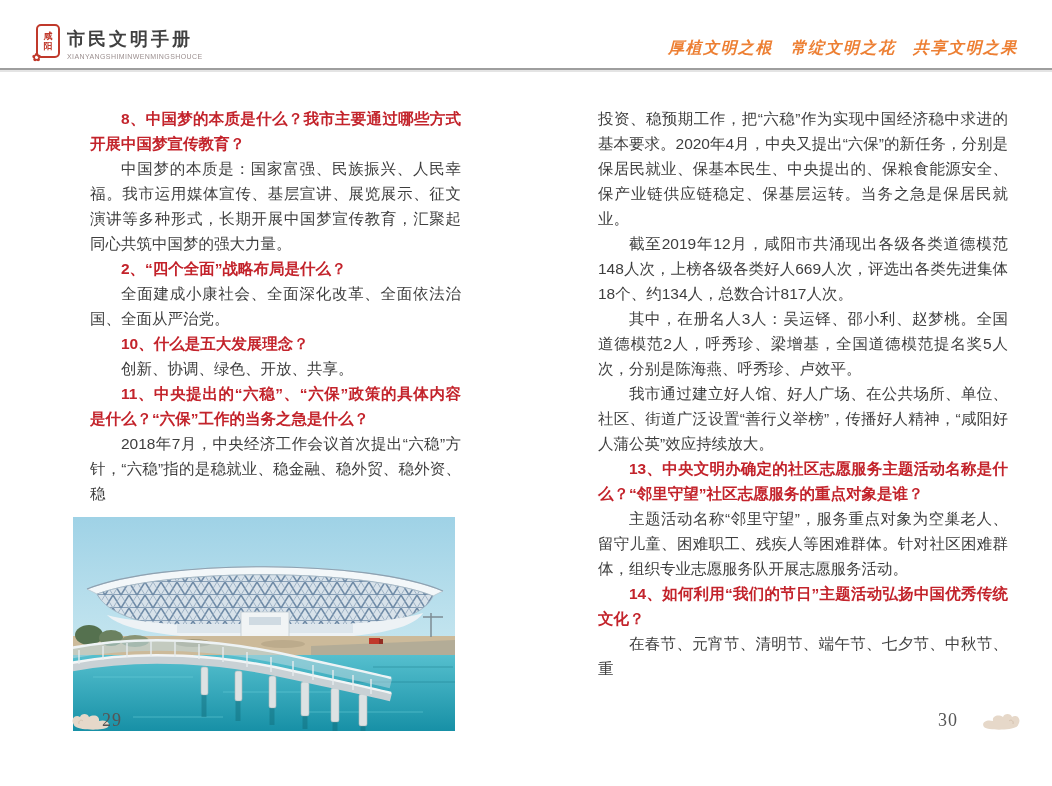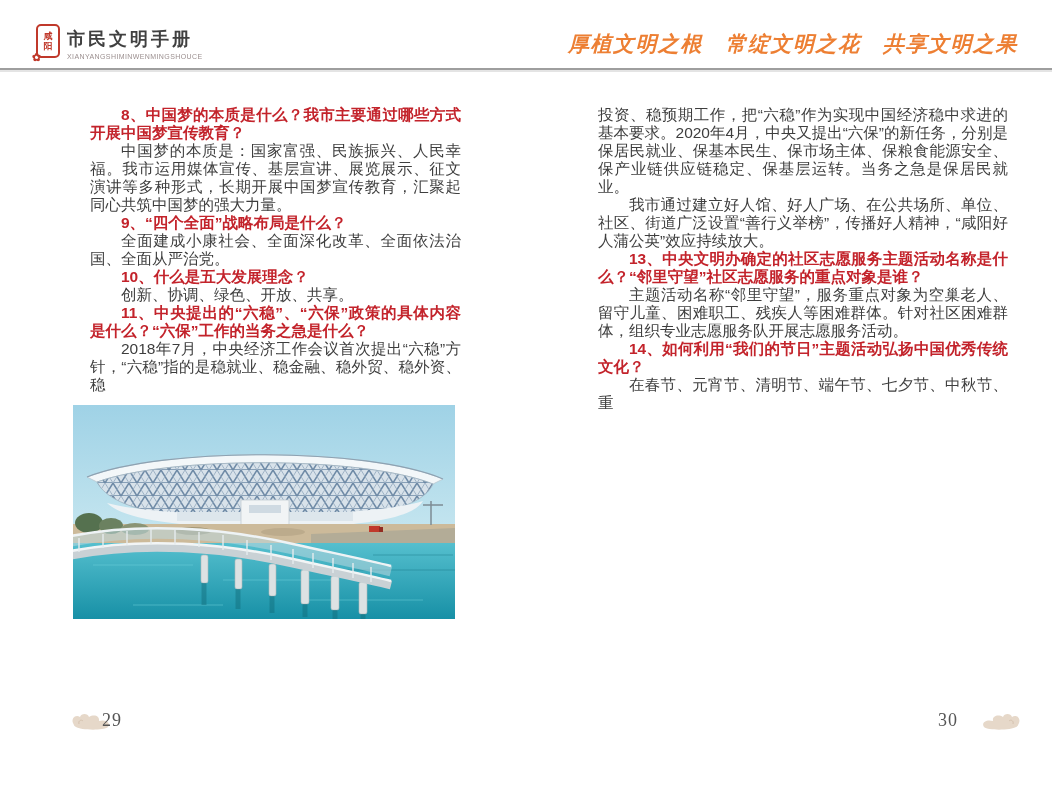--- a/index.html
+++ b/index.html
@@ -13,31 +13,31 @@
   .brand{display:flex;align-items:flex-start;gap:7px;}
   .seal{position:relative;width:20px;height:30px;border:2px solid #c0392b;border-radius:5px;
         color:#c0392b;font-size:9px;font-weight:bold;line-height:1.15;
         display:flex;flex-direction:column;align-items:center;justify-content:center;
         font-family:"Liberation Serif",serif;}
   .seal-flower{position:absolute;left:-6px;bottom:-8px;font-size:11px;color:#c0392b;}
   .brand-text{padding-top:3px;}
   .brand-title{color:#404040;font-size:18px;font-weight:bold;letter-spacing:3px;
                font-family:"Liberation Serif",serif;}
   .brand-sub{color:#9b8f8f;font-size:7px;letter-spacing:.4px;margin-top:2px;}
-  .motto{color:#ed7f33;font-size:21px;font-weight:bold;font-style:italic;letter-spacing:1.5px;
-         margin-top:6px;font-family:"Liberation Serif",serif;}
+  .motto{color:#ed7f33;font-size:16px;font-weight:bold;font-style:italic;letter-spacing:1.5px;
+         margin-top:14px;font-family:"Liberation Serif",serif;}
 
   .rule{position:absolute;left:0;right:0;top:68px;height:2px;background:#9e9e9e;
         box-shadow:0 2px 0 #e4e4e4;}
 
   
   .col{position:absolute;top:106px;}
   .col-left{left:90px;width:371px;}
   .col-right{left:598px;width:410px;}
-  p.para{margin:0;font-size:15.5px;line-height:18px;color:#3e3e3e;
+  p.para{margin:0;font-size:15.5px;line-height:25px;color:#3e3e3e;
          text-align:justify;text-indent:2em;}
   p.q{color:#c3232b;font-weight:bold;}
   p.cont{text-indent:0;}
 
   figure.photo{margin:11px 0 0 -17px;width:382px;height:214px;padding:0;overflow:hidden;}
   figure.photo svg{display:block;}
 
   
   .pagenum{position:absolute;top:710px;display:flex;align-items:center;
            font-family:"Liberation Serif",serif;font-size:18px;color:#555555;}
@@ -66,21 +66,21 @@
       </div>
     </div>
     <div class="motto">厚植文明之根　常绽文明之花　共享文明之果</div>
   </div>
   <div class="rule"></div>
 
   <section class="col col-left">
     <div id="left-blocks">
         <p class="para q">8、中国梦的本质是什么？我市主要通过哪些方式开展中国梦宣传教育？</p>
         <p class="para a">中国梦的本质是：国家富强、民族振兴、人民幸福。我市运用媒体宣传、基层宣讲、展览展示、征文演讲等多种形式，长期开展中国梦宣传教育，汇聚起同心共筑中国梦的强大力量。</p>
-        <p class="para q">9、“四个全面”战略布局是什么？</p>
+        <p class="para q">2、“四个全面”战略布局是什么？</p>
         <p class="para a">全面建成小康社会、全面深化改革、全面依法治国、全面从严治党。</p>
         <p class="para q">10、什么是五大发展理念？</p>
         <p class="para a">创新、协调、绿色、开放、共享。</p>
         <p class="para q">11、中央提出的“六稳”、“六保”政策的具体内容是什么？“六保”工作的当务之急是什么？</p>
         <p class="para a">2018年7月，中央经济工作会议首次提出“六稳”方针，“六稳”指的是稳就业、稳金融、稳外贸、稳外资、稳</p>
       </div>
 
     <figure class="photo">
       <svg viewBox="0 0 382 214" width="382" height="214" preserveAspectRatio="none">
         <defs>
@@ -164,21 +164,23 @@
             <path d="M260,153 V168"></path>
           <path d="M280,158 V173"></path>
             <path d="M298,162 V177"></path>
         </g>
       </svg>
     </figure>
   </section>
 
   <section class="col col-right">
     <div id="right-blocks">
-        <p class="para a cont">投资、稳预期工作，把“六稳”作为实现中国经济稳中求进的基本要求。2020年4月，中央又提出“六保”的新任务，分别是保居民就业、保基本民生、保市场主体、保粮食能源安全、保产业链供应链稳定、保基层运转。当务之急是保居民就业。</p>
+        <p class="para a cont">投资、稳预期工作，把“六稳”作为实现中国经济稳中求进的基本要求。2020年4月，中央又提出“六保”的新任务，分别是保居民就业、保基本民生、中央提出的、保粮食能源安全、保产业链供应链稳定、保基层运转。当务之急是保居民就业。</p>
+        <p class="para a">截至2019年12月，咸阳市共涌现出各级各类道德模范148人次，上榜各级各类好人669人次，评选出各类先进集体18个、约134人，总数合计817人次。</p>
+        <p class="para a">其中，在册名人3人：吴运铎、邵小利、赵梦桃。全国道德模范2人，呼秀珍、梁增基，全国道德模范提名奖5人次，分别是陈海燕、呼秀珍、卢效平。</p>
         <p class="para a">我市通过建立好人馆、好人广场、在公共场所、单位、社区、街道广泛设置“善行义举榜”，传播好人精神，“咸阳好人蒲公英”效应持续放大。</p>
         <p class="para q">13、中央文明办确定的社区志愿服务主题活动名称是什么？“邻里守望”社区志愿服务的重点对象是谁？</p>
         <p class="para a">主题活动名称“邻里守望”，服务重点对象为空巢老人、留守儿童、困难职工、残疾人等困难群体。针对社区困难群体，组织专业志愿服务队开展志愿服务活动。</p>
         <p class="para q">14、如何利用“我们的节日”主题活动弘扬中国优秀传统文化？</p>
         <p class="para a">在春节、元宵节、清明节、端午节、七夕节、中秋节、重</p>
       </div>
   </section>
 
   <div class="pagenum pn-left">
     <svg class="orn" width="44" height="20" viewBox="0 0 44 20">

